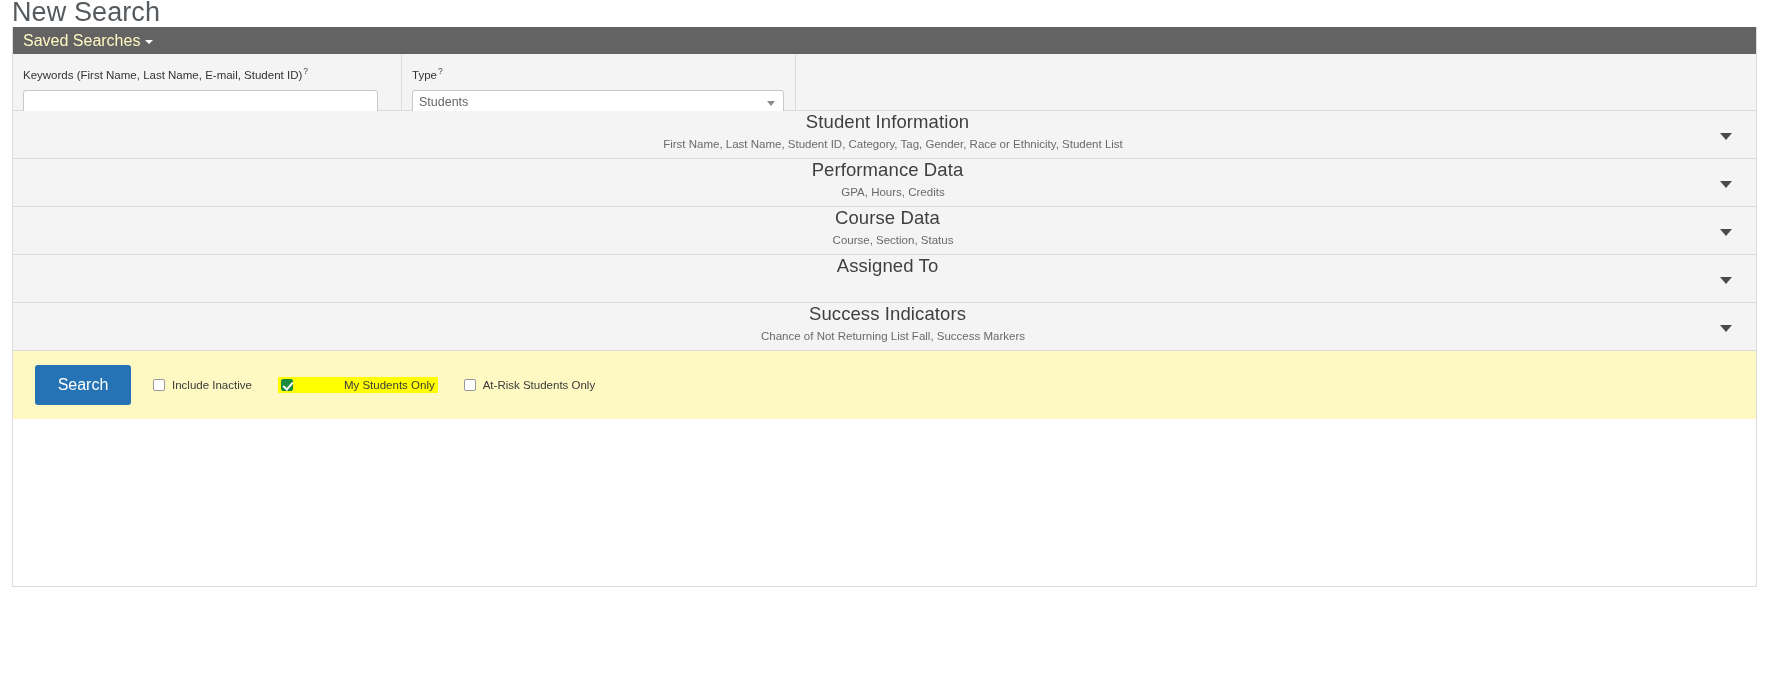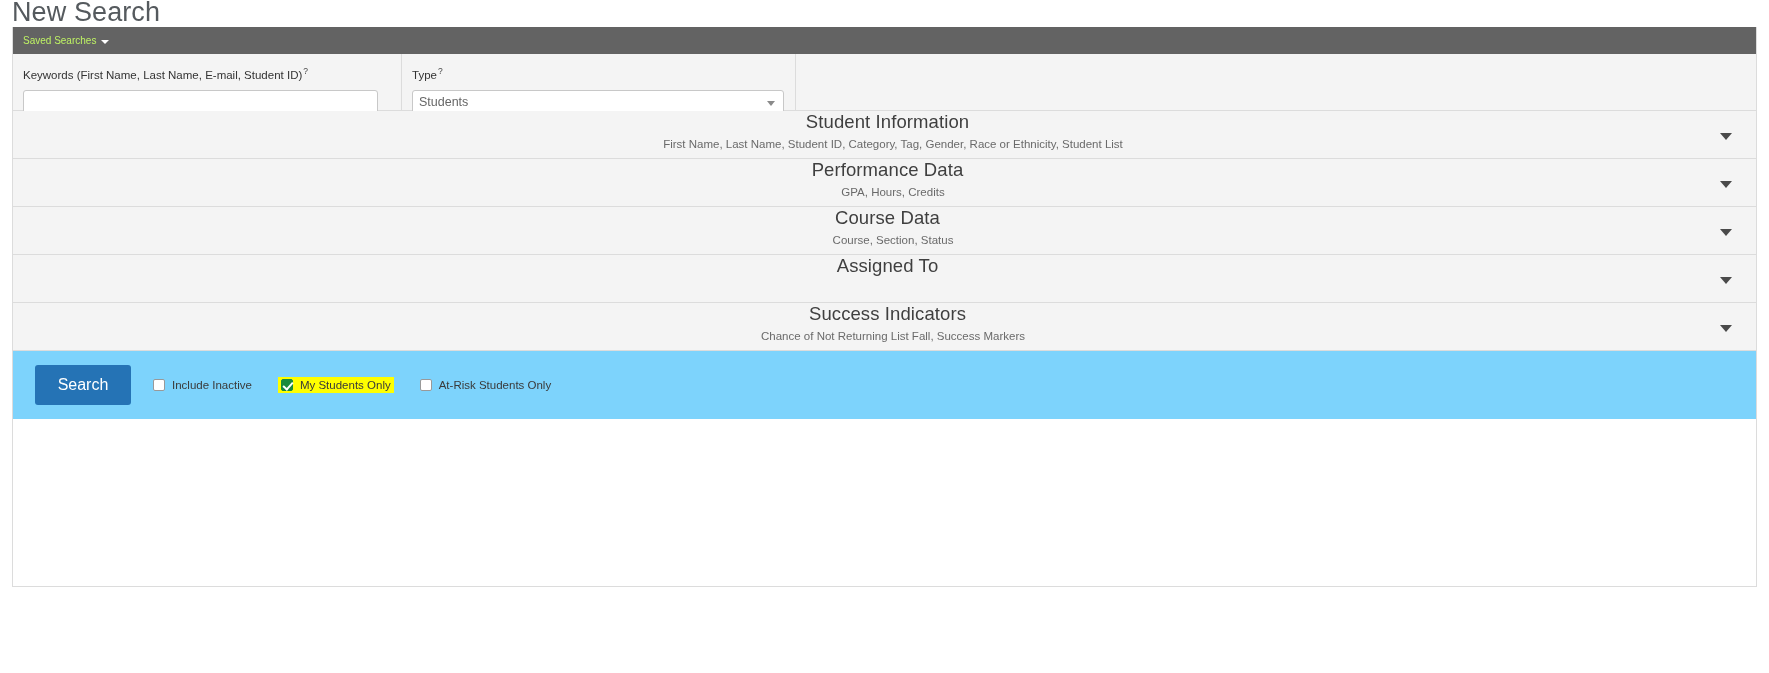--- a/index.html
+++ b/index.html
@@ -27,21 +27,21 @@
     background: #fff;
   }
 
   
   .toolbar {
     height: 27px; background: #636363;
     display: flex; align-items: center;
     padding-left: 10px;
   }
   .saved-searches {
-    color: #bef264; font-size: 10px;
+    color: #fef9c3; font-size: 16px;
     display: flex; align-items: center; gap: 5px;
     cursor: pointer; line-height: 27px;
   }
   .caret-down {
     width: 0; height: 0;
     border-left: 4px solid transparent;
     border-right: 4px solid transparent;
     border-top: 4px solid #ffffff;
     display: inline-block; margin-top: 2px;
   }
@@ -112,38 +112,38 @@
   .section-chevron {
     position: absolute; right: 24px; top: 22px;
     width: 0; height: 0;
     border-left: 6px solid transparent;
     border-right: 6px solid transparent;
     border-top: 7px solid #4a4a4a;
   }
 
   
   .footer {
-    height: 68px; background: #7dd3fc;
+    height: 68px; background: #fef9c3;
     display: flex; align-items: center;
     padding-left: 22px;
   }
   .search-btn {
     width: 96px; height: 40px;
     background: #2573b5; border: none; border-radius: 3px;
     color: #fff; font-size: 16px;
     font-family: "Liberation Sans", sans-serif;
     cursor: pointer;
   }
   .checks { display: flex; align-items: center; margin-left: 22px; justify-content: center; }
   .check-item {
     display: flex; align-items: center;
     margin-right: 26px; cursor: pointer;
   }
   .check-item.highlight {
-    background: #ffff00; padding: 2px 3px;
+    background: #ffff00; padding: 2px 3px; gap: 44px;
   }
   .cbox {
     width: 12px; height: 12px;
     border: 1px solid #999; background: #fff;
     border-radius: 2px; margin-right: 7px;
     display: inline-block; flex: none;
   }
   .cbox.checked {
     background: #1a8a3c; border-color: #1a8a3c;
     position: relative;

